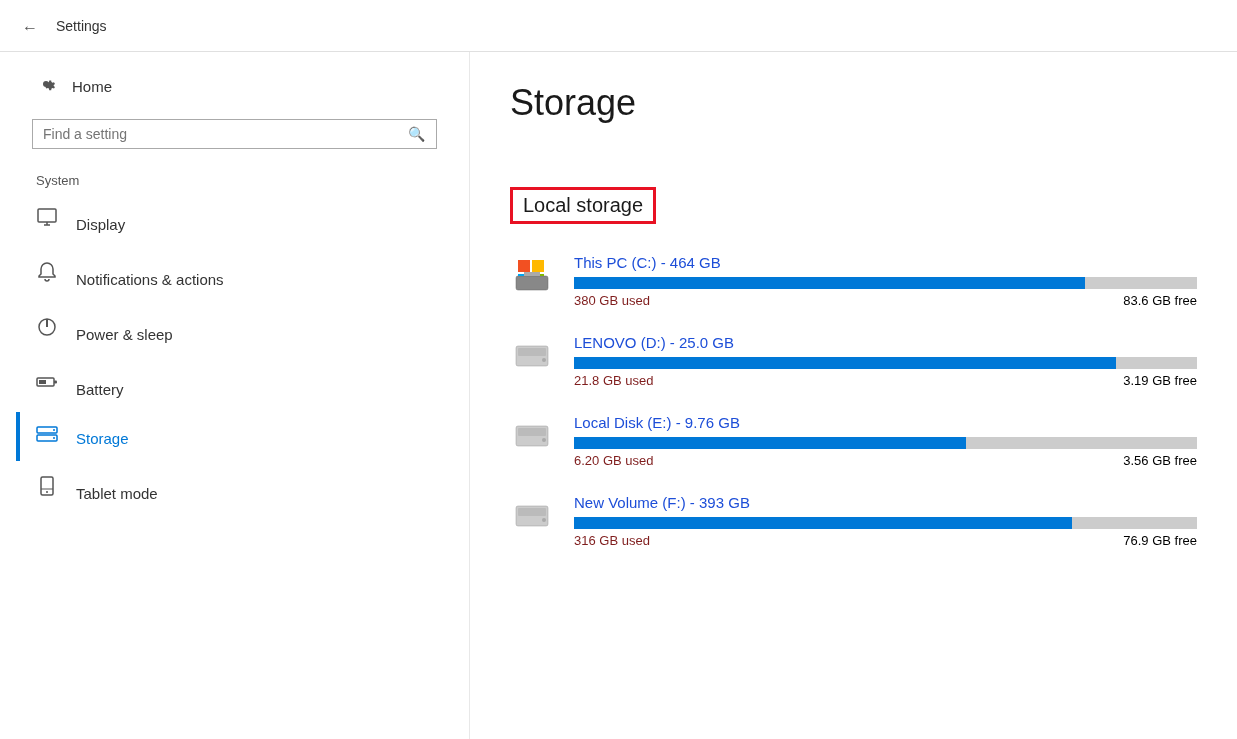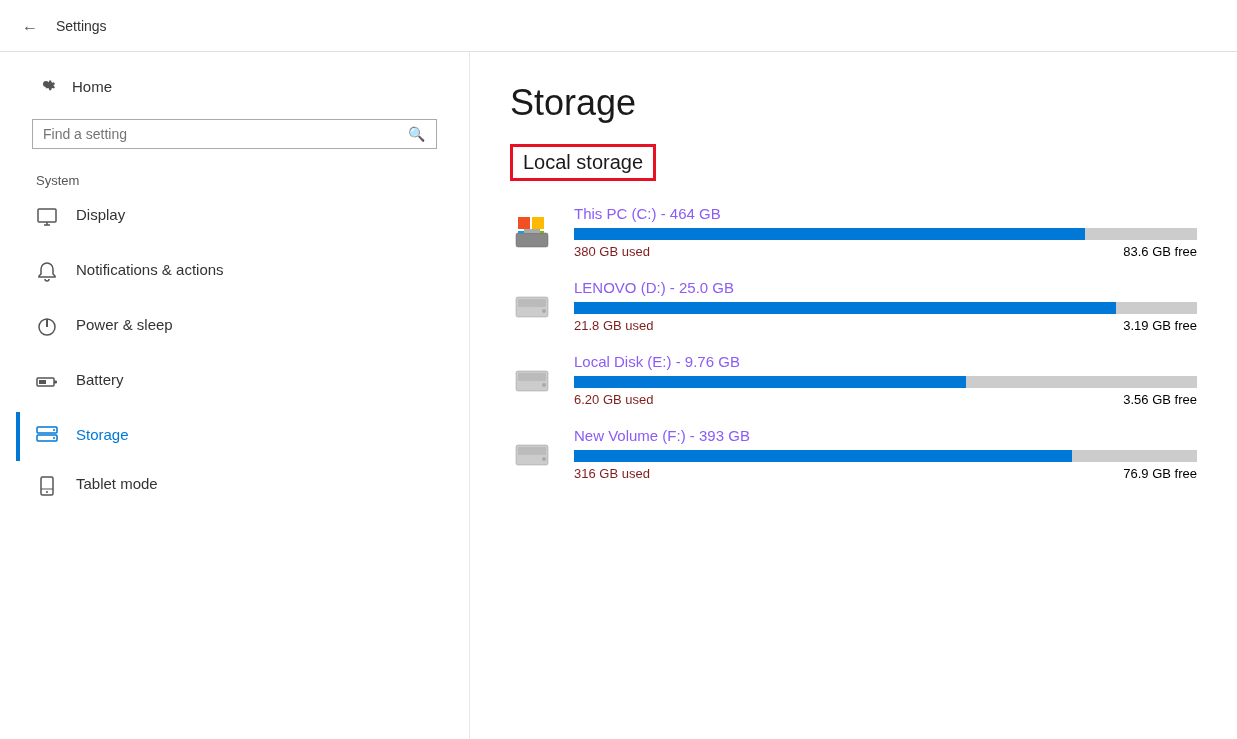--- a/index.html
+++ b/index.html
@@ -92,21 +92,21 @@
 
     .sidebar-section-label {
       padding: 8px 20px 4px 20px;
       font-size: 13px;
       color: #555;
       font-weight: 400;
     }
 
     .sidebar-item {
       display: flex;
-      align-items: flex-start;
+      align-items: flex-end;
       gap: 18px;
       padding: 14px 20px;
       cursor: pointer;
       position: relative;
     }
     .sidebar-item.active {
       color: #0078d7;
     }
     .sidebar-item.active::before {
       content: '';
@@ -147,20 +147,21 @@
       margin-bottom: 20px;
     }
     .section-header {
       display: inline-block;
       font-size: 20px;
       font-weight: 400;
       color: #1a1a1a;
       border: 3px solid #e81123;
       padding: 4px 10px;
       margin-bottom: 24px;
+      margin-top: 43px;
     }
 
     
     .storage-list {
       display: flex;
       flex-direction: column;
       gap: 20px;
     }
     .storage-item {
       display: flex;
@@ -171,22 +172,23 @@
       width: 44px;
       height: 44px;
       flex-shrink: 0;
       margin-top: 4px;
     }
     .drive-info {
       flex: 1;
     }
     .drive-name {
       font-size: 15px;
-      color: #8b5cf6;
+      color: #1d4ed8;
       margin-bottom: 6px;
+      margin-top: 6px;
     }
     .progress-bar-container {
       width: 100%;
       height: 12px;
       background: #ccc;
       margin-bottom: 4px;
       position: relative;
     }
     .progress-bar-fill {
       height: 100%;

